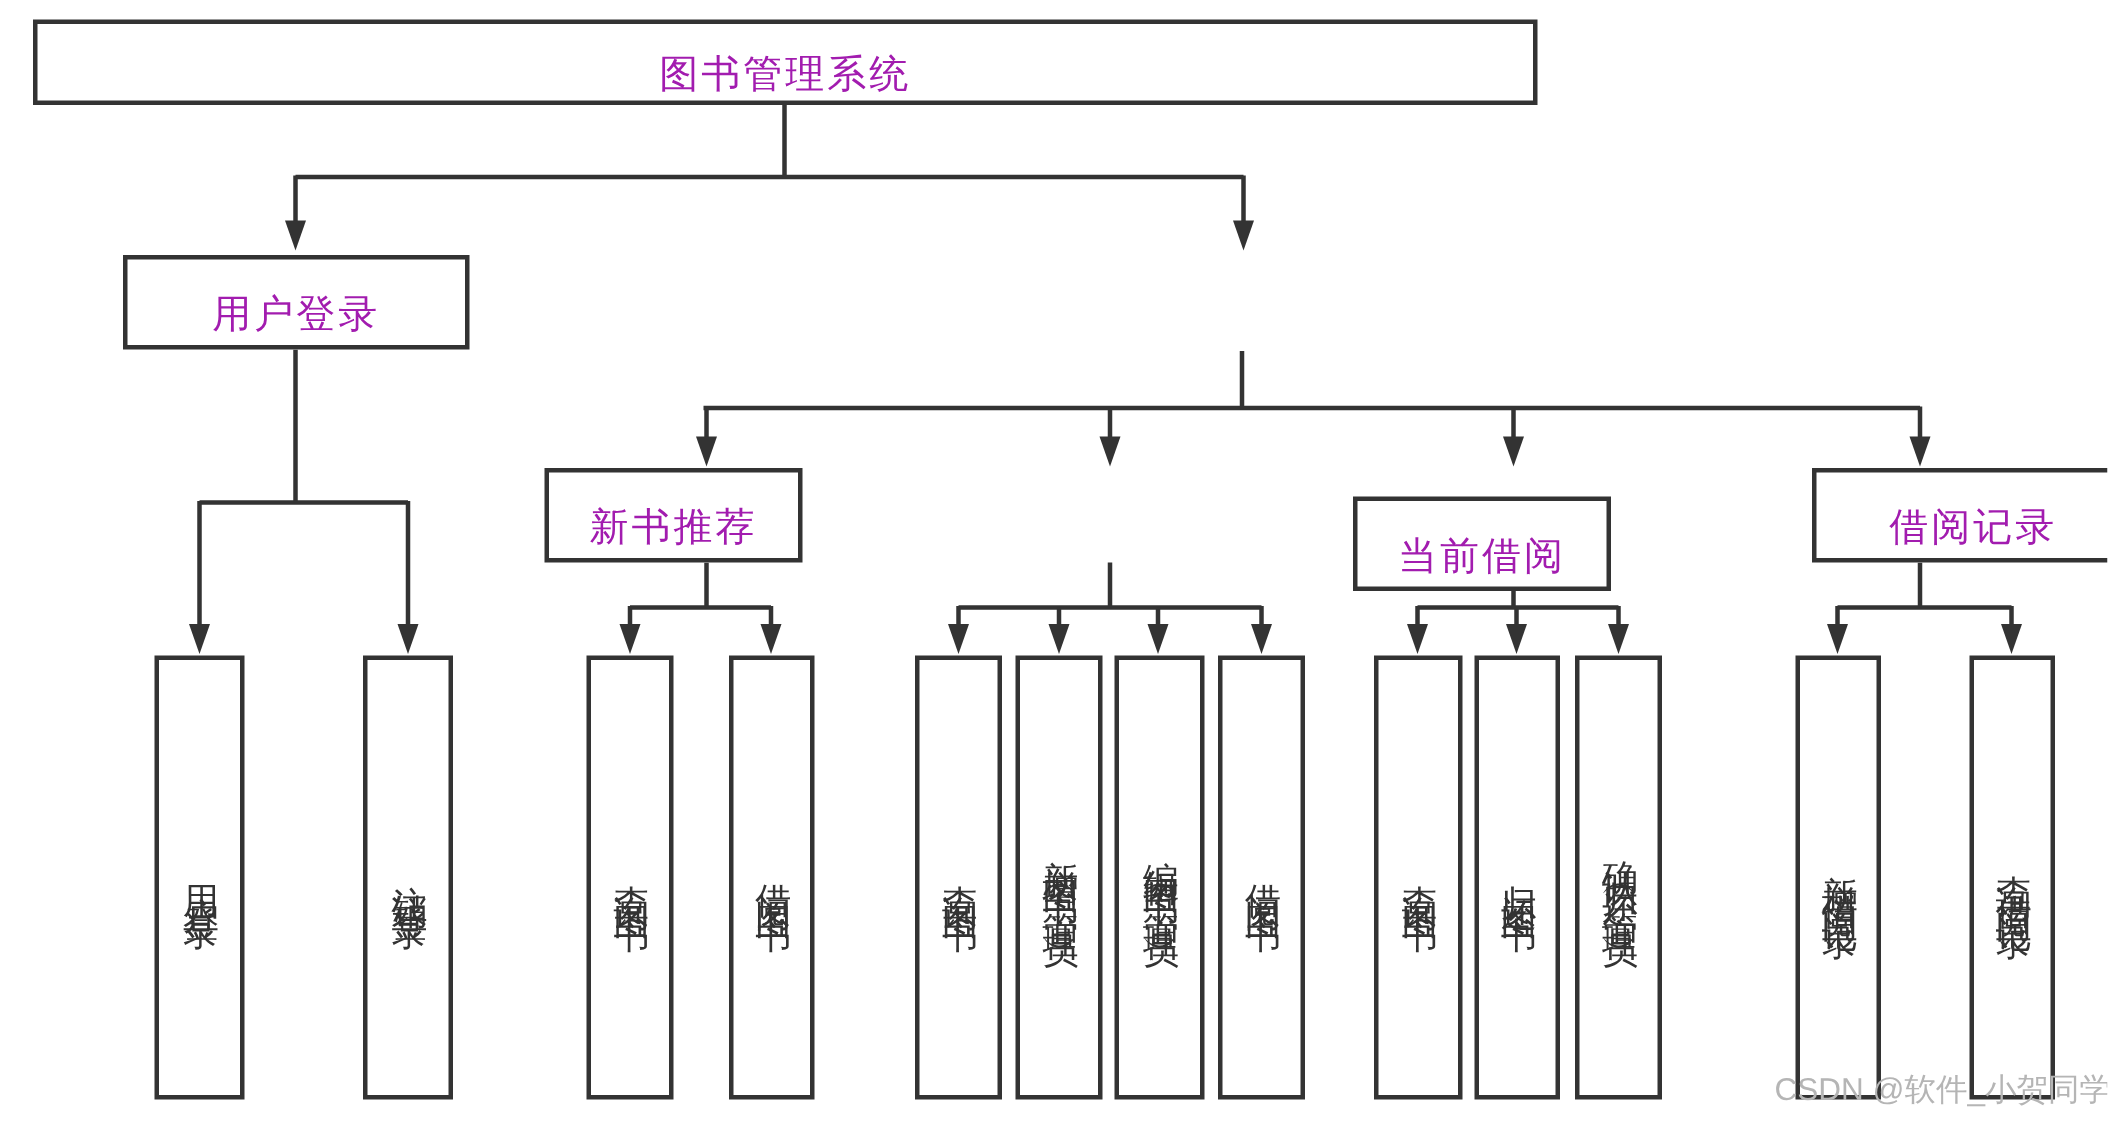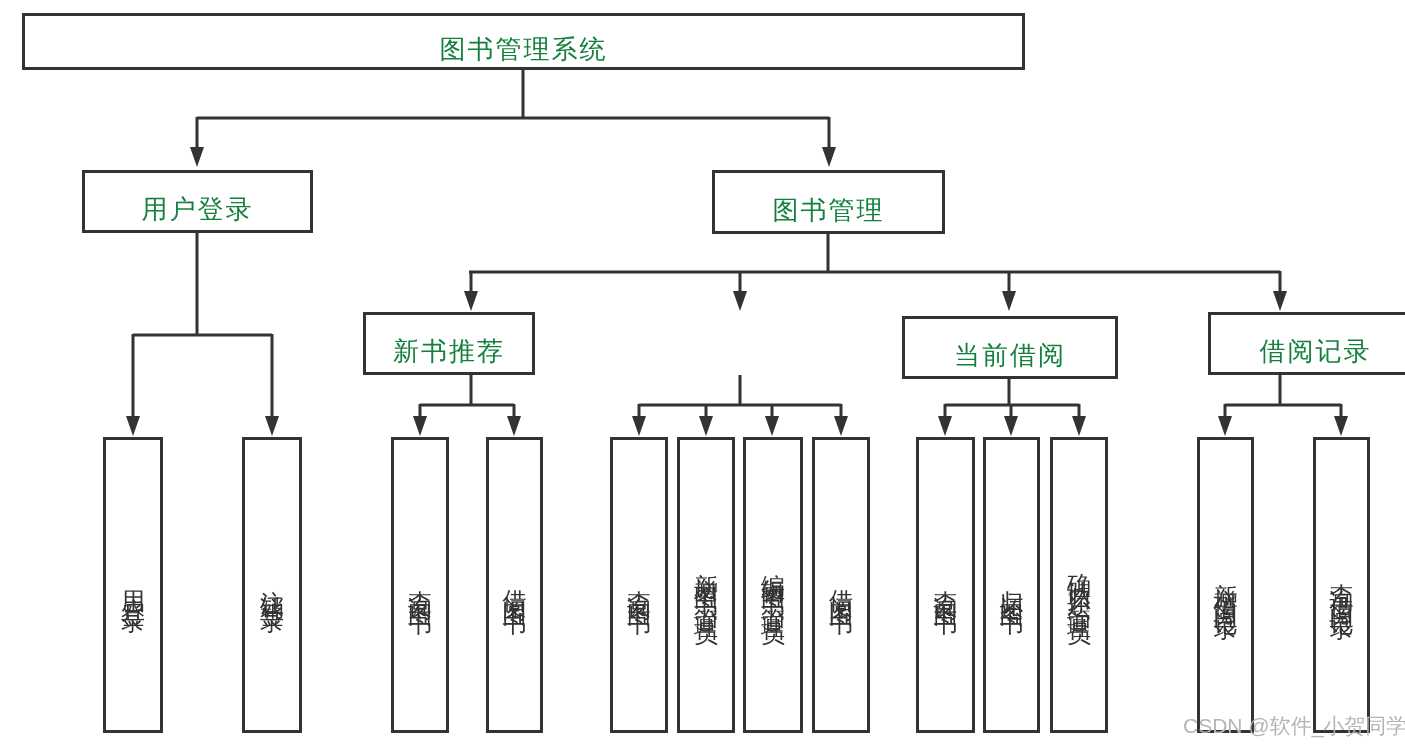--- a/index.html
+++ b/index.html
@@ -29,21 +29,21 @@
     background: #ffffff;
     display: flex;
     align-items: center;
     justify-content: center;
     color: #333333;
   }
   .node.h .label {
     font-size: 26px;
     letter-spacing: 2px;
     white-space: nowrap;
-    color: #15803d;
+    color: #a21caf;
     margin-top: 16px;
   }
   .node.v .label {
     writing-mode: vertical-rl;
     text-orientation: mixed;
     font-size: 24px;
     letter-spacing: 7px;
     line-height: 1;
     color: #333333;
   }
@@ -105,28 +105,25 @@
     </g>
   </svg>
 
   <div class="node h" style="left:22px; top:13px; width:1003px; height:57px;">
     <span class="label">图书管理系统</span>
   </div>
 
   <div class="node h" style="left:82px; top:170px; width:231px; height:63px;">
     <span class="label">用户登录</span>
   </div>
-  <div class="node h" style="left:712px; top:170px; width:233px; height:64px;">
-    <span class="label">图书管理</span>
-  </div>
 
   <div class="node h" style="left:363px; top:312px; width:172px; height:63px;">
     <span class="label">新书推荐</span>
   </div>
-  <div class="node h" style="left:902px; top:316px; width:216px; height:63px;">
+  <div class="node h" style="left:902px; top:331px; width:172px; height:63px;">
     <span class="label">当前借阅</span>
   </div>
   <div class="node h" style="left:1208px; top:312px; width:215px; height:63px;text-align:right;">
     <span class="label">借阅记录</span>
   </div>
 
   <div class="node v" style="left:103px; top:437px; width:60px; height:296px;">
     <span class="label">用户登录</span>
   </div>
   <div class="node v" style="left:242px; top:437px; width:60px; height:296px;">

